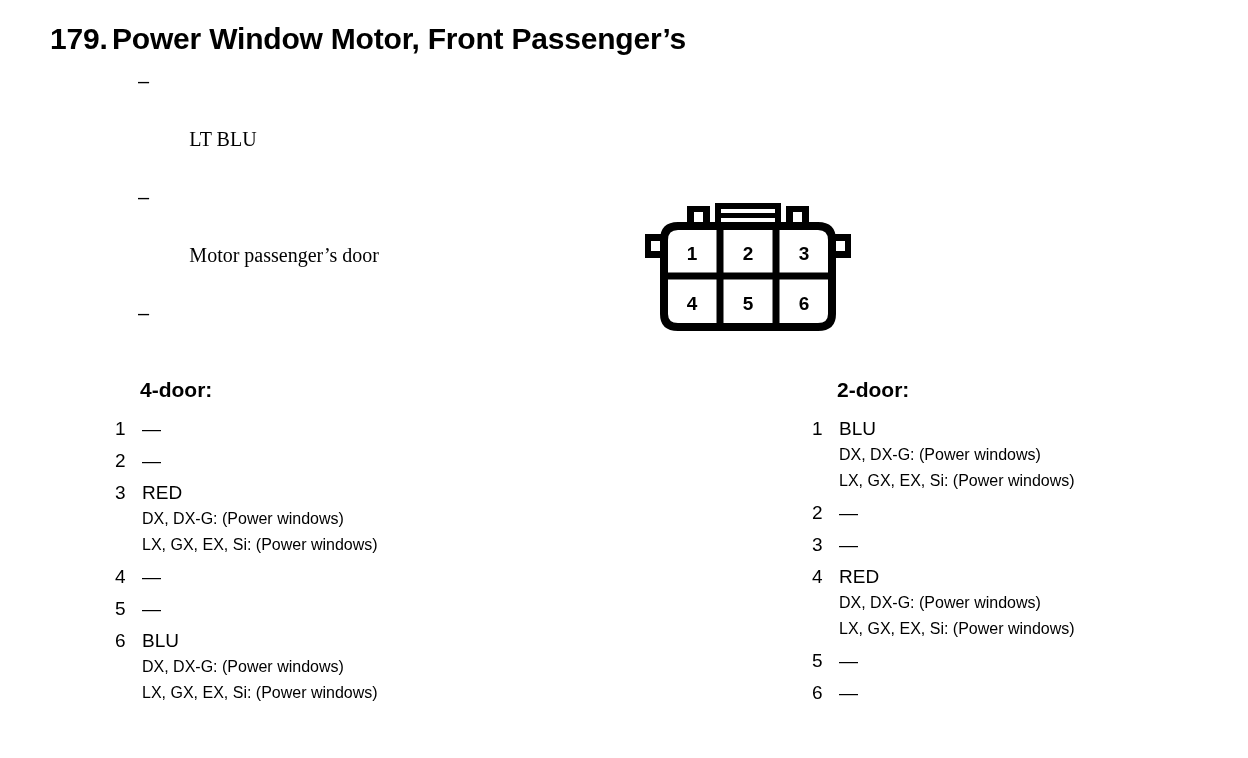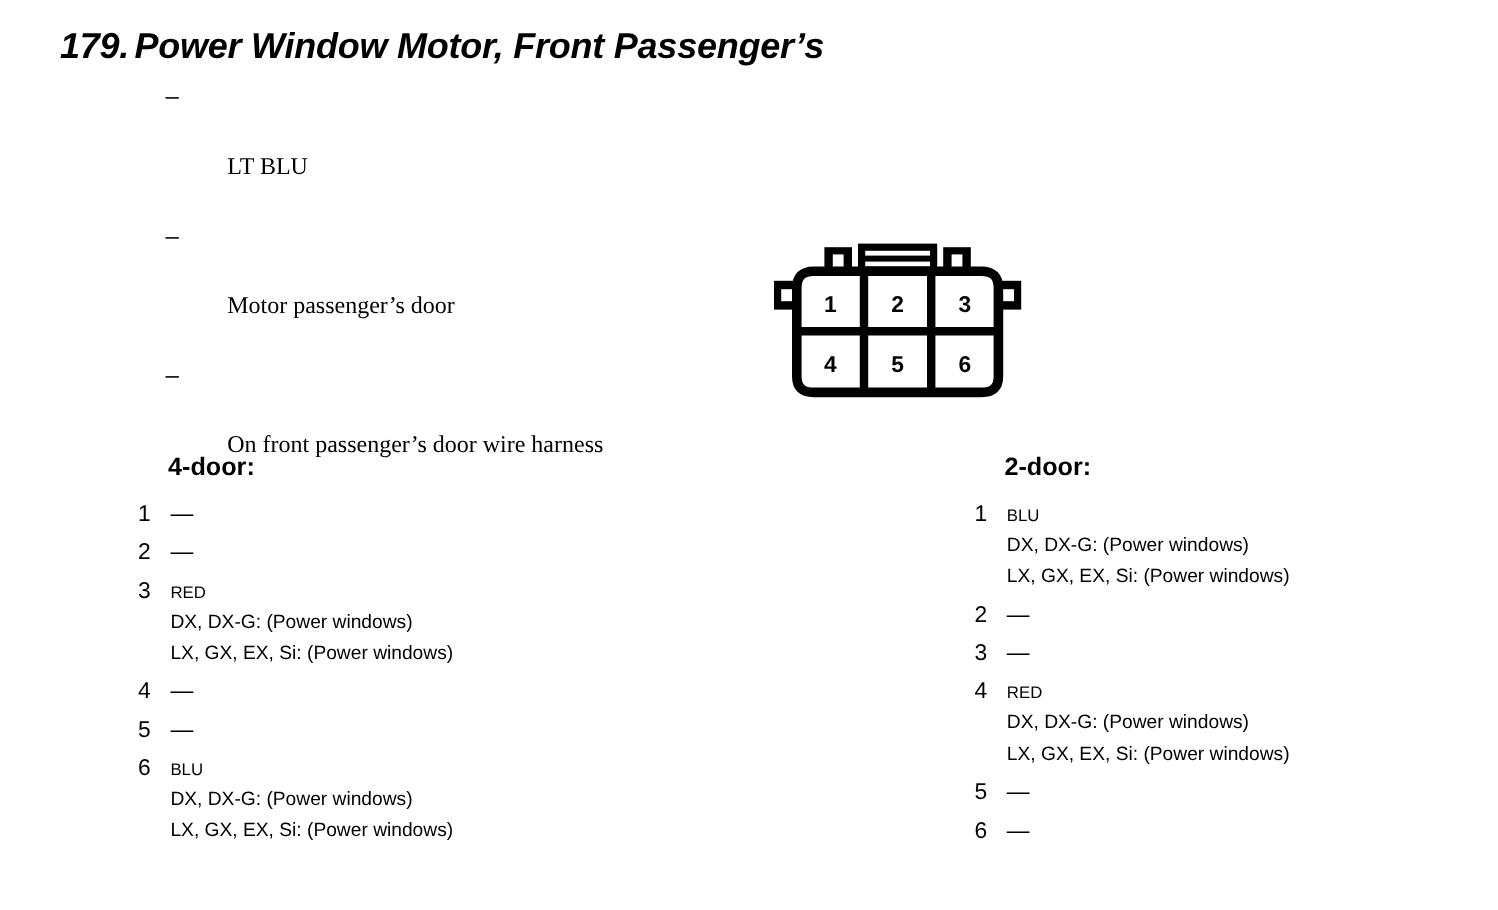--- a/index.html
+++ b/index.html
@@ -22,21 +22,20 @@
     left: 50px;
     top: 22px;
     width: 1100px;
   }
   #page-title {
     font-size: 30px;
     font-weight: bold;
     letter-spacing: -0.2px;
     line-height: 1.15;
     white-space: pre;
-    font-style: italic;
   }
   #title-number {
     display: inline-block;
     min-width: 62px;
   }
   #subtitle-list {
     margin: 10px 0 0 0;
     padding: 0;
     list-style: none;
   }
@@ -102,21 +101,21 @@
     margin-bottom: 6px;
   }
   .pin-entry .pin-no {
     position: absolute;
     left: 0;
     top: 0;
     font-size: 19px;
     line-height: 26px;
   }
   .pin-entry .pin-value {
-    font-size: 14px;
+    font-size: 19px;
     line-height: 26px;
     white-space: pre;
     display: block;
   }
   .pin-entry .pin-value.empty-dash {
     font-size: 19px;
     letter-spacing: 0.5px;
   }
   .pin-entry .pin-note {
     font-size: 16px;
@@ -135,21 +134,20 @@
     <li>
       <span class="bullet-dash">–</span>
       <span class="bullet-text">LT BLU</span>
     </li>
     <li>
       <span class="bullet-dash">–</span>
       <span class="bullet-text">Motor passenger’s door</span>
     </li>
     <li>
       <span class="bullet-dash">–</span>
-      <span class="bullet-text">On front passenger’s door wire harness</span>
     </li>
   </ul>
 </div>
 
 <div id="connector-diagram">
   <svg width="214" height="136" viewBox="0 0 214 136" xmlns="http://www.w3.org/2000/svg">
 
     <g>
       <rect x="72" y="5" width="66" height="26" fill="#000000"></rect>
       <rect x="78" y="11" width="54" height="4" fill="#ffffff"></rect>

